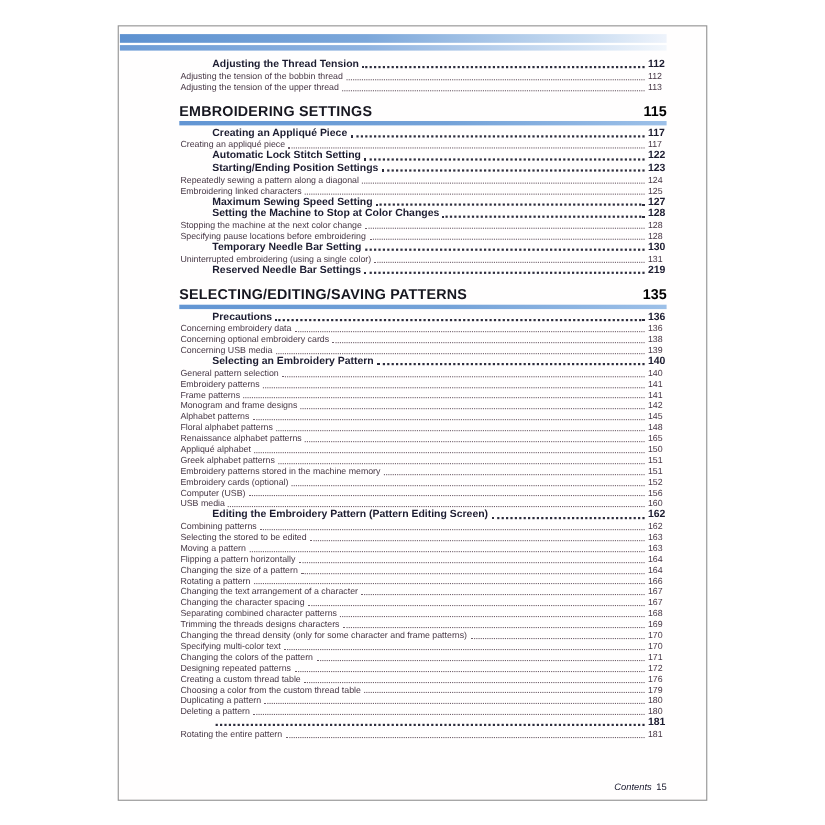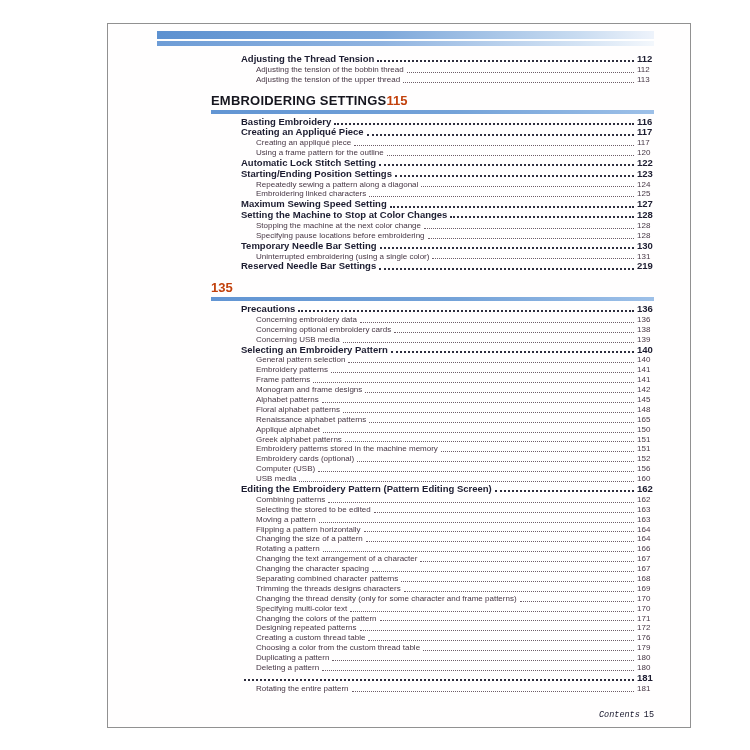--- a/index.html
+++ b/index.html
@@ -5,73 +5,72 @@
   html, body {
     margin: 0; padding: 0;
     width: 750px; height: 750px;
     background: #ffffff;
     font-family: "Liberation Sans", sans-serif;
     overflow: hidden;
   }
   .page {
     position: absolute;
     left: 107px; top: 23px;
-    width: 584px; height: 705px;
+    width: 536px; height: 705px;
     background: #fffefe;
     border: 1px solid #919191;
     box-sizing: border-box;
-    padding-left: 48px;
   }
   .topbars { margin: 7px 0 0 1px; width: 497px; }
   .bar1 {
     height: 8px;
     background: linear-gradient(to right, #5d91d0 0%, #7ca7da 45%, #c9dcf1 85%, #eef3fb 100%);
   }
   .bargap { height: 2px; background: #ffffff; }
   .bar2 {
     height: 5px;
     background: linear-gradient(to right, #6d9cd6 0%, #8fb3e0 45%, #d4e3f4 85%, #f3f7fc 100%);
   }
   .content { margin-top: 8px; padding-right: 36px; }
 
   .hgroup { margin-left: 55px; margin-top: 8px; }
   .hrow {
-    display: flex; align-items: baseline;
+    display: flex; justify-content: space-between; align-items: baseline;
     height: 15px; line-height: 15px;
   }
   .hlbl {
     font-size: 13px; font-weight: bold; color: #16161f; letter-spacing: 0.2px;
     white-space: nowrap;
   }
-  .hpg { font-size: 13px; font-weight: bold; color: #c2410c; }
+  .hpg { font-size: 13px; font-weight: bold; color: #000000; }
   .hbar {
     margin-top: 2px; margin-bottom: 3px; height: 4px;
     background: linear-gradient(to right, #6295d3 0%, #74a2d8 55%, #9dc0e8 100%);
   }
 
   .row { display: flex; align-items: baseline; white-space: nowrap; }
   .row .leader { flex: 1 1 auto; align-self: flex-end; margin: 0 3px 2.5px 3px; }
   .row .pg { min-width: 17px; text-align: left; flex: 0 0 auto; }
 
   .row.bold { margin-left: 85px; height: 10.8px; line-height: 10.8px; }
   .row.bold .lbl, .row.bold .pg {
     font-size: 9.5px; font-weight: bold; color: #1c1c30;
   }
   .row.bold .leader { border-bottom: 2px dotted #2d2d3d; }
 
-  .row.small { margin-left: 100px; height: 9.9px; line-height: 9.9px; }
+  .row.small { margin-left: 56px; height: 9.9px; line-height: 9.9px; }
   .row.small .lbl, .row.small .pg {
     font-size: 8px; color: #46364а;
   }
   .row.small .lbl, .row.small .pg { color: #463644; }
   .row.small .leader { border-bottom: 1.5px dotted #6d5d68; margin-bottom: 2px; }
 
   .footer {
     position: absolute; right: 36px; bottom: 7px;
-    font-size: 8.5px; color: #15152a; font-family: Liberation Mono, monospace;
+    font-size: 8.5px; color: #15152a;
   }
   .footer .contents-italic { font-style: italic; margin-right: 4px; }
 </style>
 </head>
 <body>
 
 <div class="page">
   <div class="topbars">
     <div class="bar1"></div>
     <div class="bargap"></div>
@@ -94,38 +93,28 @@
         <span class="pg">113</span>
       </div>
       <div class="hgroup">
         <div class="hrow">
           <span class="hlbl">EMBROIDERING SETTINGS</span>
           <span class="hpg">115</span>
         </div>
         <div class="hbar"></div>
       </div>
       <div class="row bold">
-        <span class="lbl">Basting Embroidery</span>
-        <span class="leader"></span>
-        <span class="pg">116</span>
-      </div>
-      <div class="row bold">
         <span class="lbl">Creating an Appliqué Piece</span>
         <span class="leader"></span>
         <span class="pg">117</span>
       </div>
       <div class="row small">
         <span class="lbl">Creating an appliqué piece</span>
         <span class="leader"></span>
         <span class="pg">117</span>
-      </div>
-      <div class="row small">
-        <span class="lbl">Using a frame pattern for the outline</span>
-        <span class="leader"></span>
-        <span class="pg">120</span>
       </div>
       <div class="row bold">
         <span class="lbl">Automatic Lock Stitch Setting</span>
         <span class="leader"></span>
         <span class="pg">122</span>
       </div>
       <div class="row bold">
         <span class="lbl">Starting/Ending Position Settings</span>
         <span class="leader"></span>
         <span class="pg">123</span>
@@ -170,20 +159,21 @@
         <span class="leader"></span>
         <span class="pg">131</span>
       </div>
       <div class="row bold">
         <span class="lbl">Reserved Needle Bar Settings</span>
         <span class="leader"></span>
         <span class="pg">219</span>
       </div>
       <div class="hgroup">
         <div class="hrow">
+          <span class="hlbl">SELECTING/EDITING/SAVING PATTERNS</span>
           <span class="hpg">135</span>
         </div>
         <div class="hbar"></div>
       </div>
       <div class="row bold">
         <span class="lbl">Precautions</span>
         <span class="leader"></span>
         <span class="pg">136</span>
       </div>
       <div class="row small">

